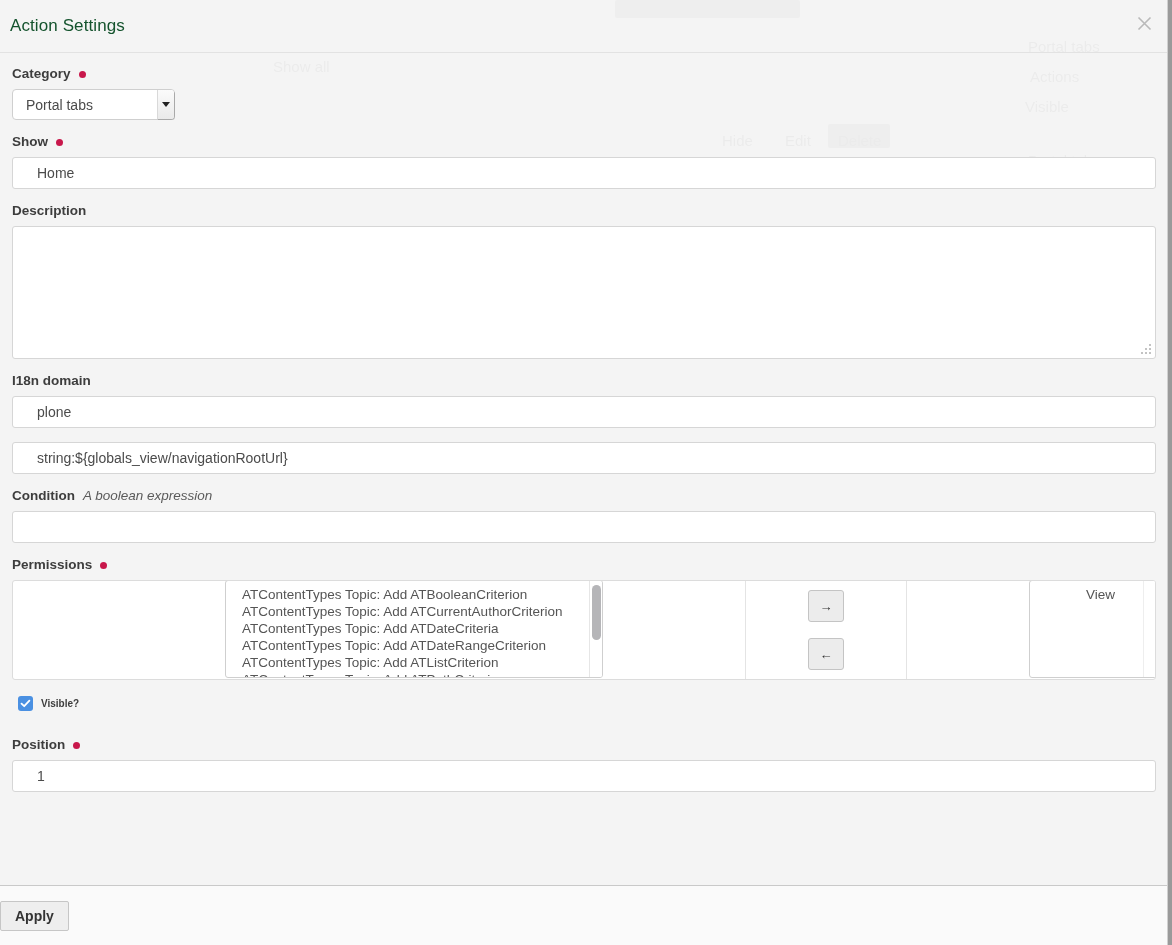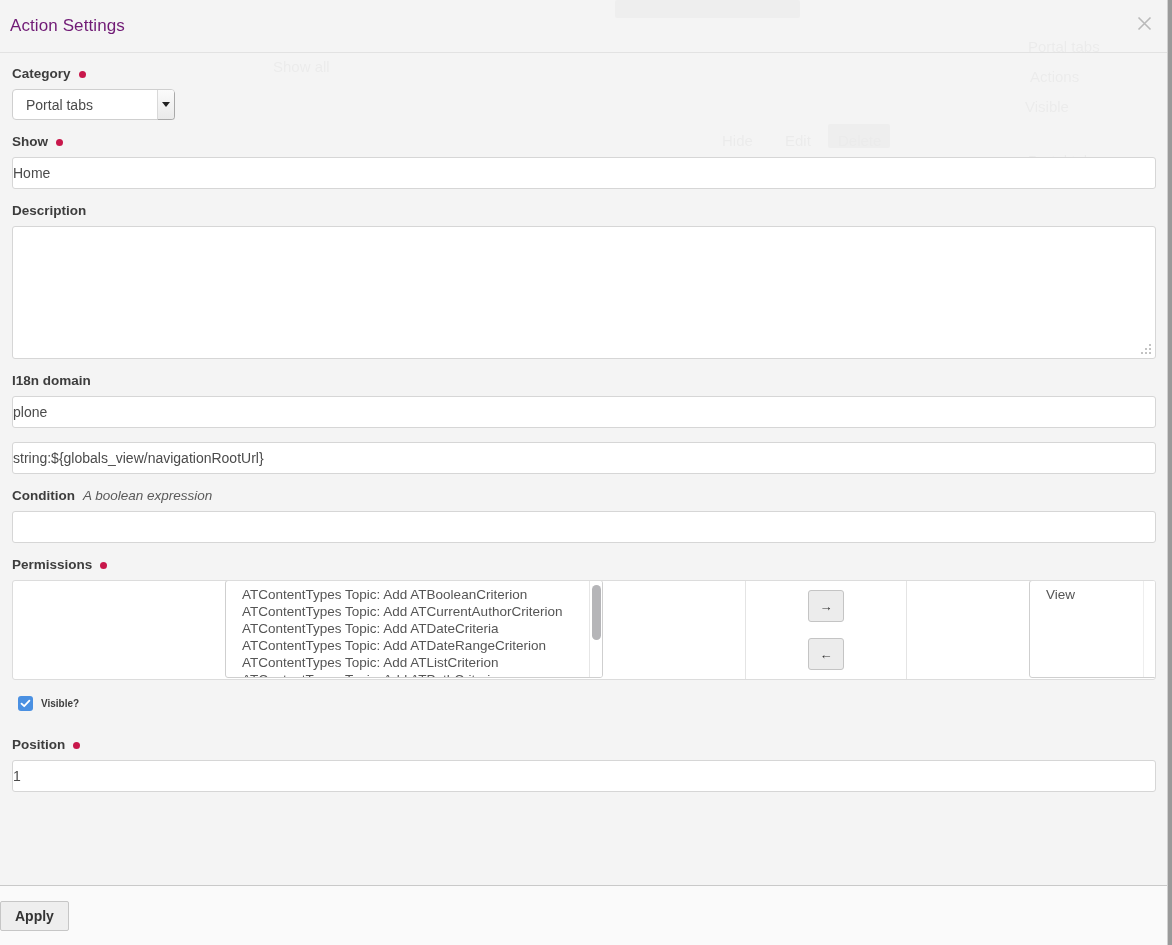--- a/index.html
+++ b/index.html
@@ -46,21 +46,21 @@
     height: 53px;
     flex: 0 0 53px;
     border-bottom: 1px solid #e2e2e2;
     display: flex;
     align-items: center;
     padding: 0 12px 0 10px;
     position: relative;
   }
   .dlg-title {
     font-size: 17px;
-    color: #701a75;
+    color: #14532d;
     font-weight: 400;
     letter-spacing: 0.1px;
   }
   .close-btn {
     position: absolute;
     right: 12px;
     top: 11px;
     width: 24px;
     height: 24px;
     display: flex;
@@ -107,21 +107,21 @@
   }
   .hint.nodot { margin-left: 8px; }
 
   
   .txt-input {
     width: 100%;
     height: 32px;
     background: #fff;
     border: 1px solid #d6d6d6;
     border-radius: 3px;
-    padding: 0 0;
+    padding: 0 24px;
     font-family: "Liberation Sans", sans-serif;
     font-size: 14px;
     color: #4b4b4b;
     outline: none;
   }
   .txt-input::placeholder { color: #9a9a9a; }
 
   .ta-wrap { position: relative; }
   .txt-area {
     width: 100%;
@@ -268,20 +268,21 @@
     cursor: pointer;
     font-family: "Liberation Sans", sans-serif;
     line-height: 1;
     padding: 0;
   }
 
   .perm-gap { flex: 0 0 62px; }
 
   .listbox.small {
     width: 128px;
+    padding-left: 40px;
   }
   .listbox.small .lb-scroll { border-left: 1px solid #eee; background: #fff; }
 
   .perm-gap2 { flex: 1 1 auto; }
 
   
   .check-row {
     display: flex;
     align-items: center;
     margin: 16px 0 0 6px;

